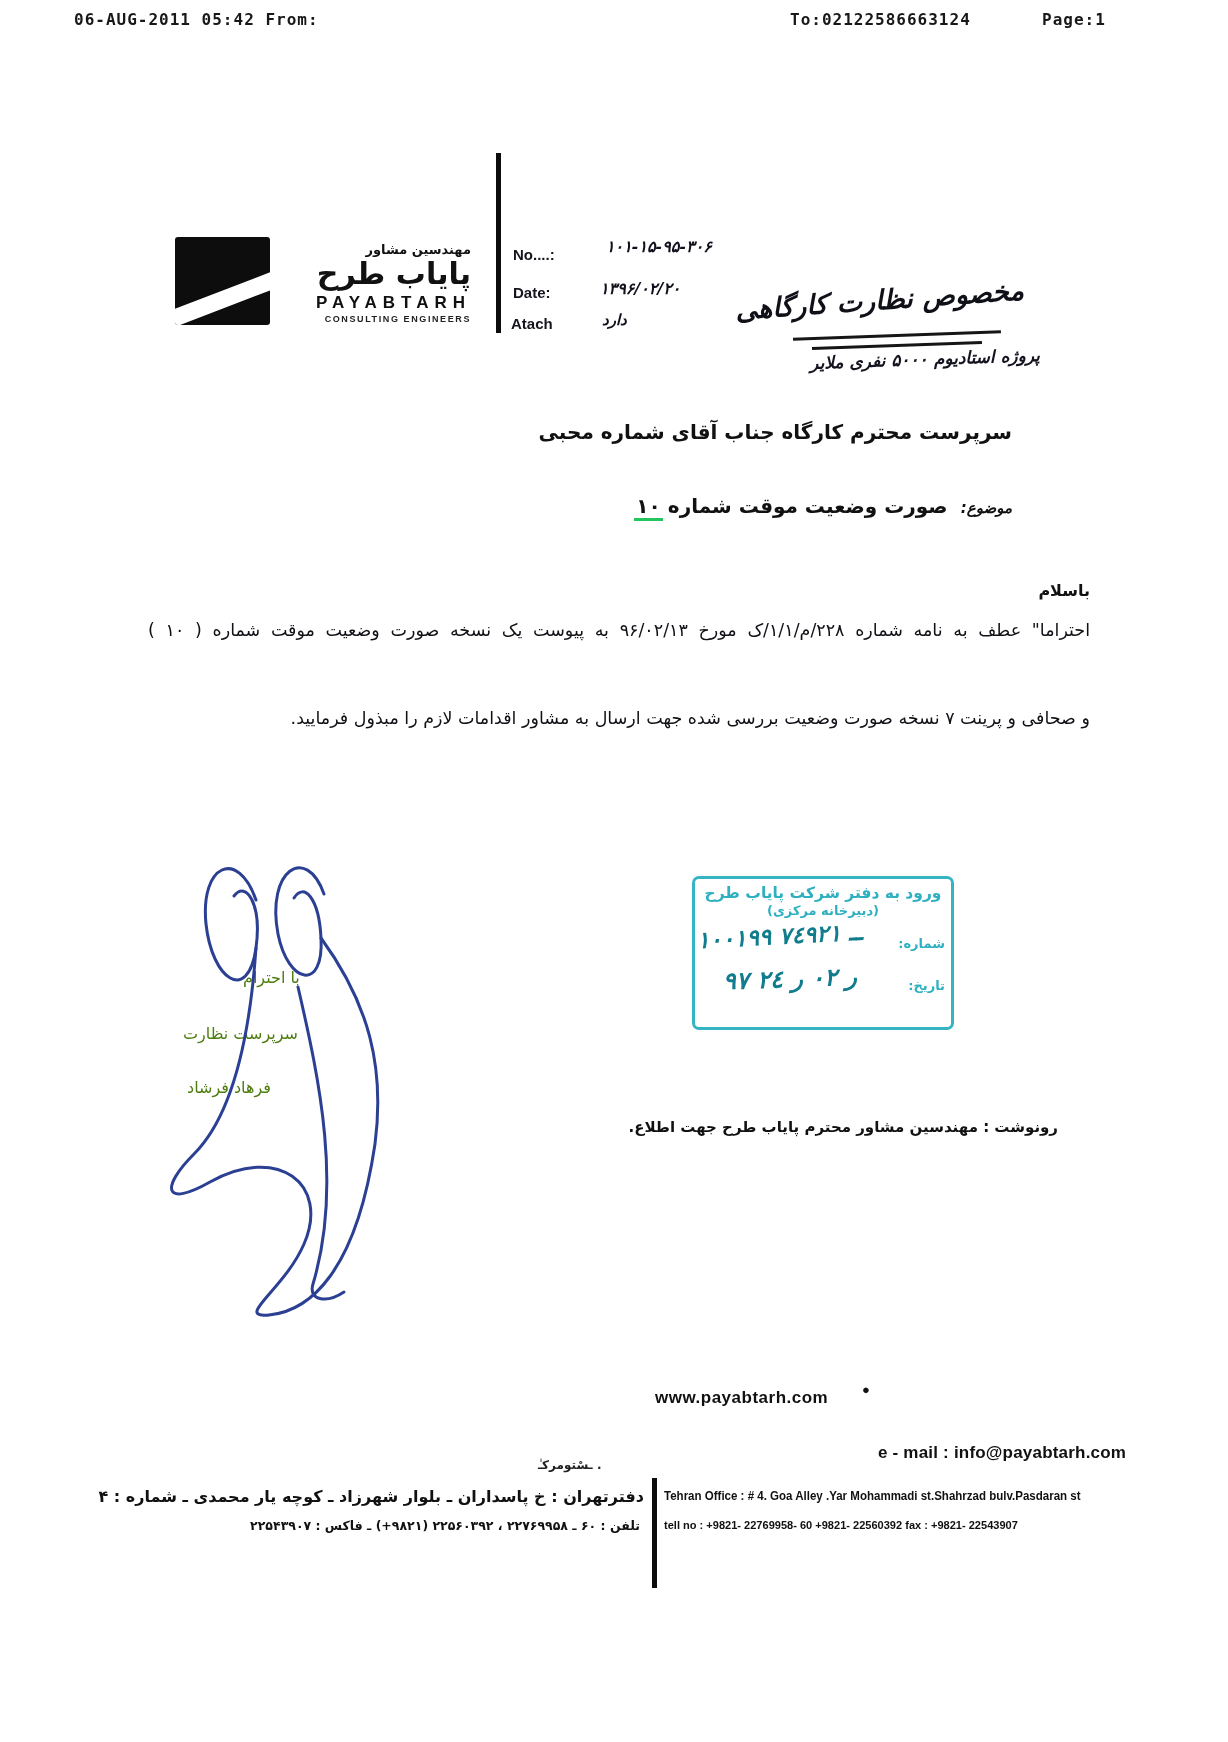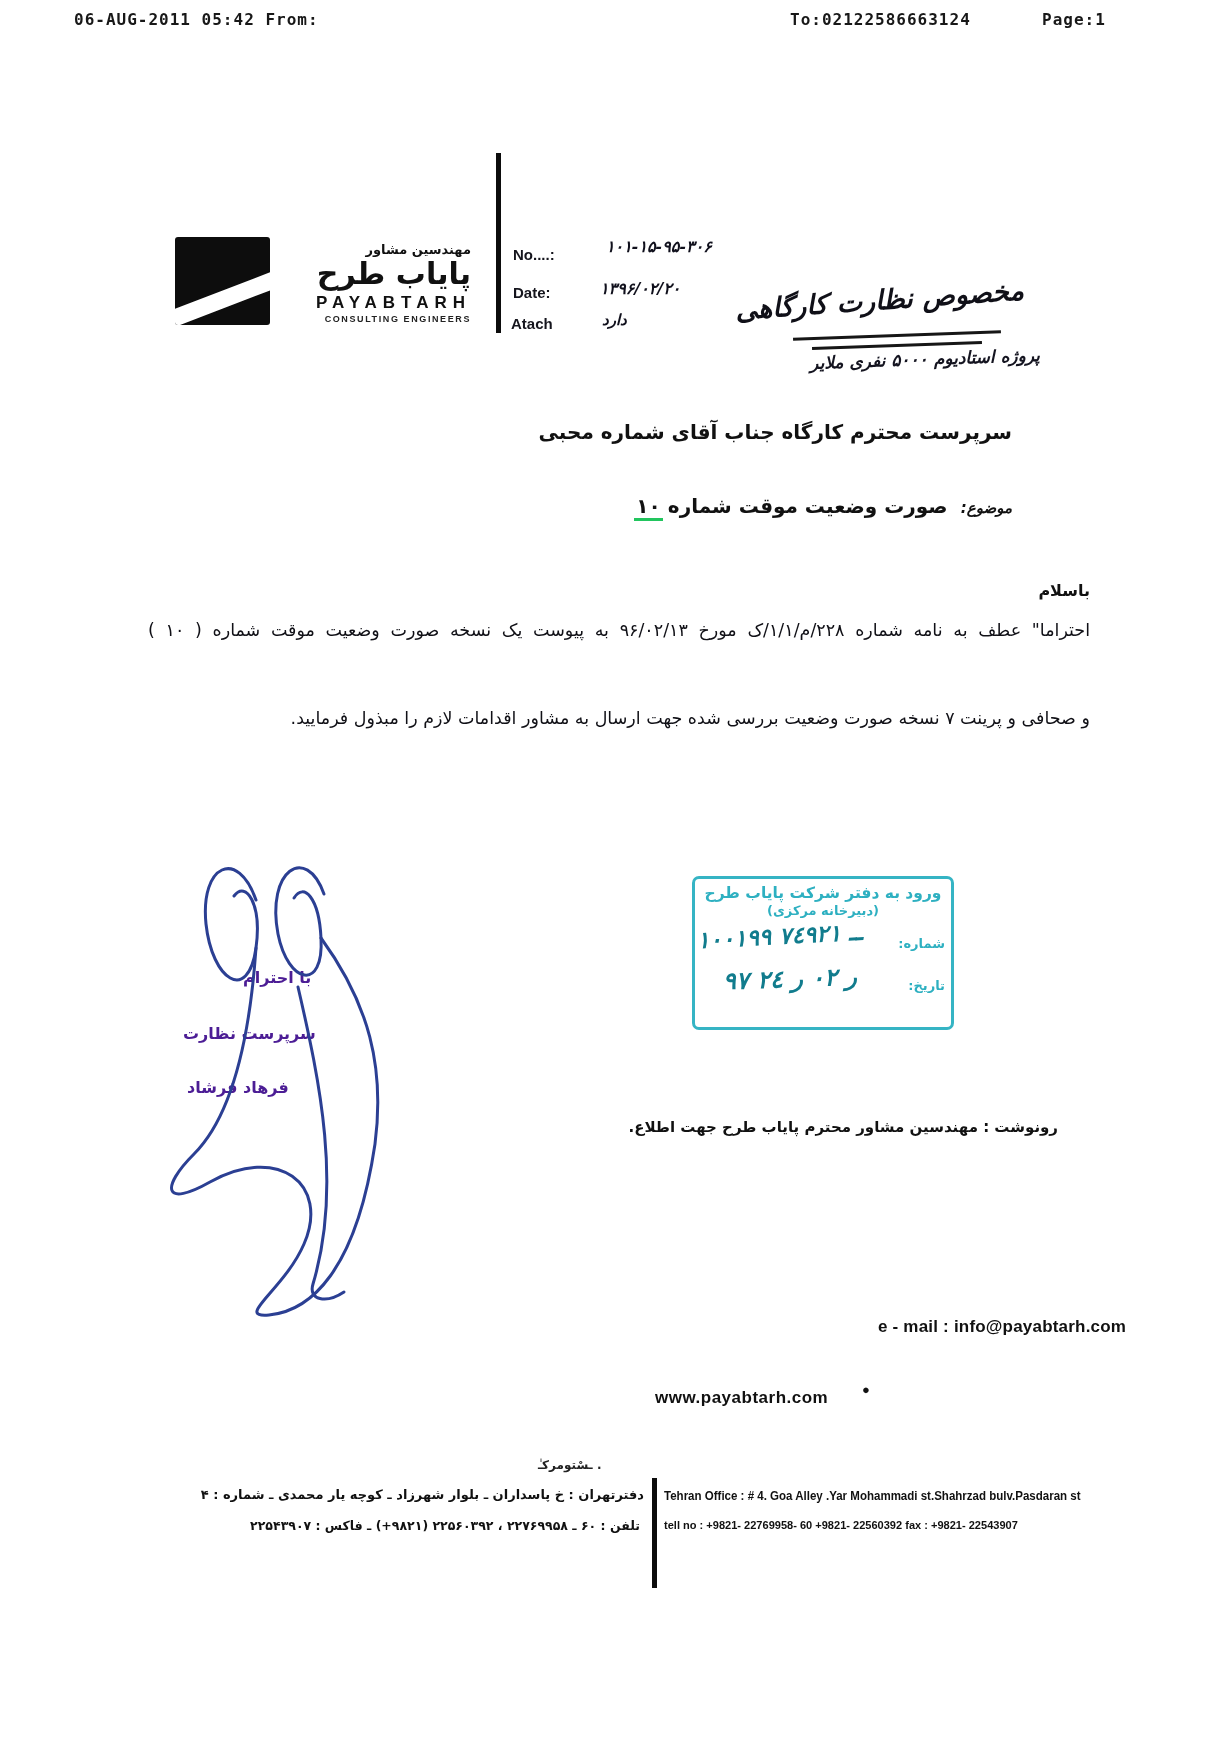--- a/index.html
+++ b/index.html
@@ -46,21 +46,21 @@
   #subject{right:216px;top:494px;white-space:nowrap;}
   #subject .lab{font-size:15px;font-style:italic;font-weight:bold;margin-left:8px;}
   #subject .txt{font-size:20px;font-weight:bold;}
   #subject .num{font-size:20px;font-weight:bold;border-bottom:3px solid #22c55e;padding:0 2px;}
   #salutation{right:138px;top:581px;font-size:16px;font-weight:bold;margin-left:8px;}
   .bodyline{right:138px;width:942px;font-size:17.5px;color:#101016;white-space:nowrap;}
   .bodyline.justify{white-space:normal;text-align:justify;text-align-last:justify;}
   #body1{top:620px;} #body2{top:664px;} #body3{top:708px;}
 
   
-  .closeline{font-size:16px;font-weight:bold;color:#4c1d95;text-align:right;}
+  .closeline{font-size:16px;font-weight:normal;color:#4d7c0f;text-align:right;}
   #close1{left:243px;top:968px;}
   #close2{left:183px;top:1024px;}
   #close3{left:187px;top:1078px;}
   #signature{left:138px;top:852px;width:320px;height:475px;}
 
   
   #stamp{left:692px;top:876px;width:256px;height:148px;border:3px solid #35b4c4;border-radius:7px;
          color:#2eb0c1;text-align:center;}
   #stamp .l1{font-size:15.5px;font-weight:bold;margin-top:5px;}
   #stamp .l2{font-size:13px;font-weight:bold;margin-top:1px;}
@@ -70,30 +70,30 @@
             direction:ltr;font-family:"DejaVu Sans",sans-serif;}
   #stamp-no-value{left:2px;top:44px;font-size:23px;transform:rotate(-3deg);letter-spacing:2px;}
   #stamp-dt-value{left:28px;top:86px;font-size:24px;transform:rotate(-2deg);letter-spacing:3px;}
 
   
   #cc-line{right:170px;top:1118px;font-size:15px;font-weight:bold;white-space:nowrap;}
 
   
   #website{left:655px;top:1388px;font-size:17px;font-weight:bold;letter-spacing:.5px;}
   #web-dot{left:862px;top:1382px;font-size:13px;font-weight:bold;}
-  #email{left:878px;top:1317px;font-size:17px;font-weight:bold;letter-spacing:.2px;}
+  #email{left:878px;top:1443px;font-size:17px;font-weight:bold;letter-spacing:.2px;}
 
   
   #central-note{left:538px;top:1458px;font-size:12px;font-weight:bold;color:#222;}
   #footer-divider{left:652px;top:1478px;width:5px;height:110px;background:#0c0c0c;}
   #office-en1{left:664px;top:1489px;width:430px;font-size:12px;font-weight:bold;white-space:nowrap;
               transform:scaleX(.96);transform-origin:left;}
   #office-en2{left:664px;top:1519px;width:430px;font-size:11.5px;font-weight:bold;white-space:nowrap;
               transform:scaleX(.96);transform-origin:left;}
-  #office-fa1{right:584px;top:1487px;font-size:13px;font-weight:bold;white-space:nowrap;text-align:right;}
+  #office-fa1{right:584px;top:1487px;font-size:16px;font-weight:bold;white-space:nowrap;text-align:right;}
   #office-fa2{right:588px;top:1518px;font-size:12.5px;font-weight:bold;white-space:nowrap;}
 </style>
 </head>
 <body>
 
 <div id="page">
 
   <div class="abs fax mono" id="fax-left">06-AUG-2011 05:42 From:</div>
   <div class="abs fax mono" id="fax-to">To:02122586663124</div>
   <div class="abs fax mono" id="fax-page">Page:1</div>

